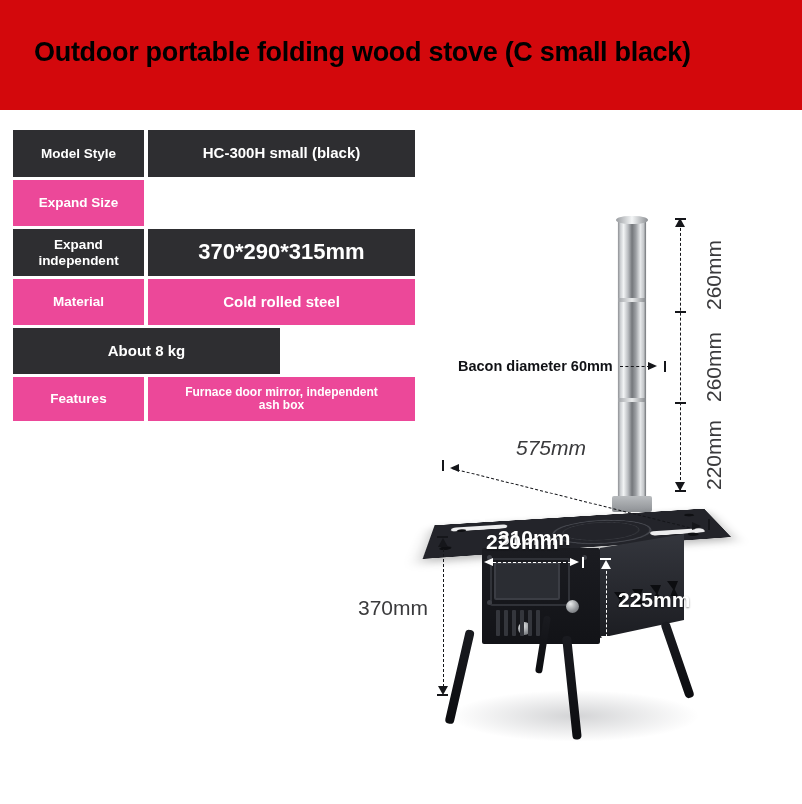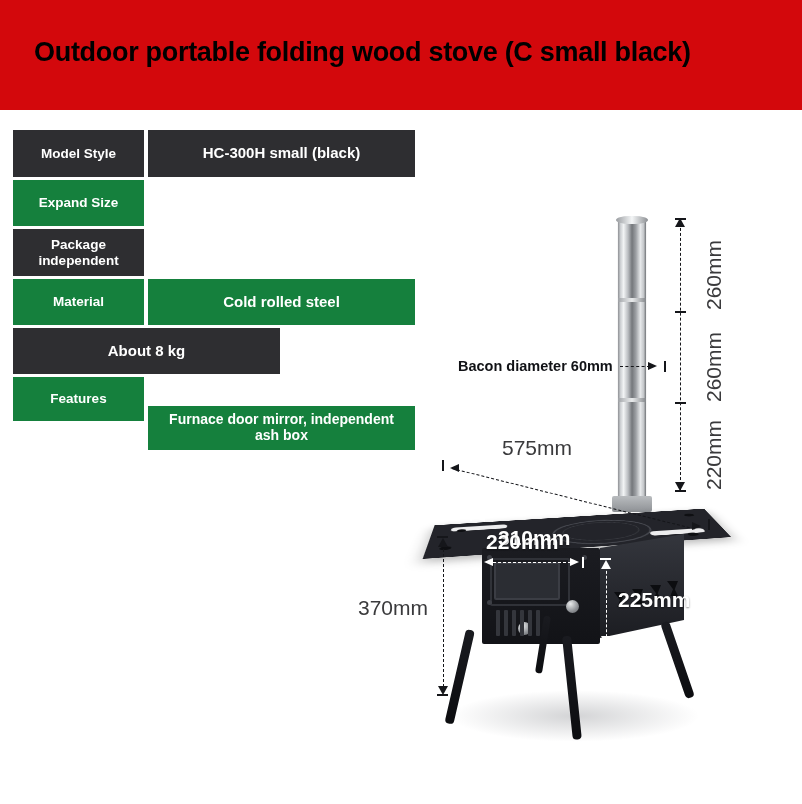--- a/index.html
+++ b/index.html
@@ -13,27 +13,27 @@
       white-space:nowrap;}
 
   
   #spec-table{position:absolute;left:13px;top:130px;width:404px;}
   .spec-row{display:flex;gap:4px;margin-bottom:3px;}
   .spec-label,.spec-value{display:flex;align-items:center;justify-content:center;
       color:#ffffff;font-weight:bold;text-align:center;box-sizing:border-box;}
   .spec-label{width:131px;font-size:13.5px;padding:7px 4px;line-height:1.12;}
   .spec-value{width:267px;padding:16px 6px;line-height:1.12;}
   .r-dark .spec-label,.r-dark .spec-value{background:#2e2e31;}
-  .r-mid  .spec-label,.r-mid  .spec-value{background:#15803d;}
+  .r-mid  .spec-label,.r-mid  .spec-value{background:#ec4899;}
   .h48{height:47px;}
   .h44{height:44px;}
   .h46{height:46px;}
   .v-big{font-size:22px;font-weight:bold;letter-spacing:0px;}
   .v-mid{font-size:15px;}
-  .v-small{font-size:14px;margin-top:29px;}
+  .v-small{font-size:12px;}
 
   
   #photo{position:absolute;left:330px;top:130px;width:472px;height:660px;}
 
   
   .pipe{position:absolute;border-radius:2px;}
   #chimney{left:288px;top:88px;width:28px;height:285px;
       background:linear-gradient(to right,
         #8e9094 0%, #cdd0d3 9%, #f2f4f5 20%, #b9bcc0 36%,
         #74777b 50%, #9da0a4 64%, #e6e8ea 80%, #c3c6c9 92%, #707377 100%);
@@ -144,24 +144,25 @@
     <div class="spec-value h48 v-mid">HC-300H small (black)</div>
   </div>
 
   <div class="spec-row r-mid">
     <div class="spec-label h46">Expand Size</div>
   </div>
 
   <div class="spec-row r-dark">
     <div class="spec-label h48">
       <span style="display:block">
-        <span>Package</span><br>
+        <span>Expand</span><br>
         <span>independent</span>
       </span>
     </div>
+    <div class="spec-value h48 v-big">370*290*315mm</div>
   </div>
 
   <div class="spec-row r-mid">
     <div class="spec-label h46">Material</div>
     <div class="spec-value h46 v-mid">Cold rolled steel</div>
   </div>
 
   <div class="spec-row r-dark">
     <div class="spec-value h46 v-mid">About 8 kg</div>
   </div>
@@ -245,21 +246,21 @@
   <div id="bacon-label">Bacon diameter 60mm</div>
   <div class="dline-h" style="left:290px;top:236px;width:30px;"></div>
   <div class="arrow ar-right" style="left:318px;top:232px;"></div>
   <div class="tick tick-v" style="left:334px;top:231px;"></div>
 
   <div class="dline-h" style="left:122px;top:338px;width:250px;transform:rotate(14deg);transform-origin:left center;"></div>
   <div class="arrow ar-left" style="left:120px;top:334px;"></div>
   <div class="tick tick-v" style="left:112px;top:330px;"></div>
   <div class="arrow ar-right" style="left:362px;top:392px;"></div>
   <div class="tick tick-v" style="left:378px;top:389px;"></div>
-  <div class="dim-label" style="left:172px;top:306px;">575mm</div>
+  <div class="dim-label" style="left:186px;top:306px;font-style:italic;">575mm</div>
 
   <div class="dline-w" style="left:150px;top:386px;width:82px;transform:rotate(-9deg);transform-origin:left center;"></div>
   <div class="arrow ar-left-w" style="left:146px;top:384px;"></div>
   <div class="arrow ar-right-w" style="left:226px;top:372px;"></div>
   <div class="tick tick-v" style="left:140px;top:380px;background:#ffffff;"></div>
   <div class="tick tick-v" style="left:238px;top:366px;background:#ffffff;"></div>
   <div class="dim-label-w" style="left:168px;top:396px;">310mm</div>
 
   <div class="dline-w" style="left:158px;top:432px;width:88px;"></div>
   <div class="arrow ar-left-w" style="left:154px;top:428px;"></div>

